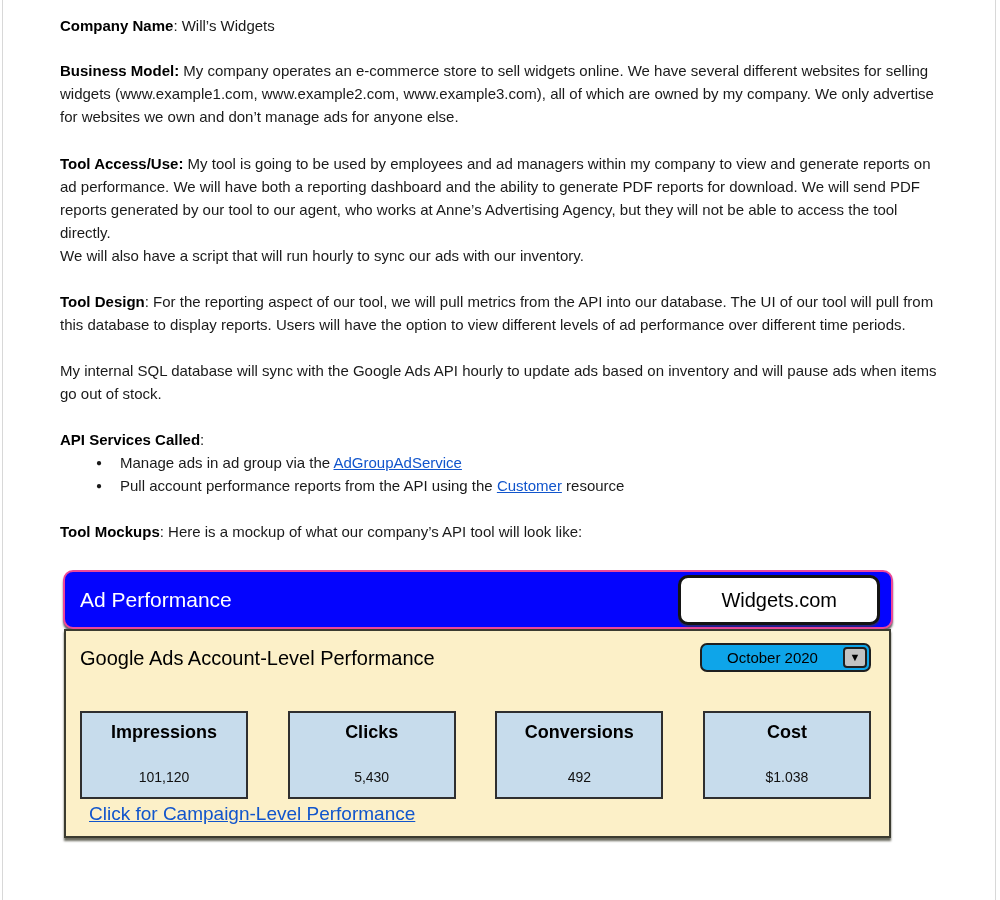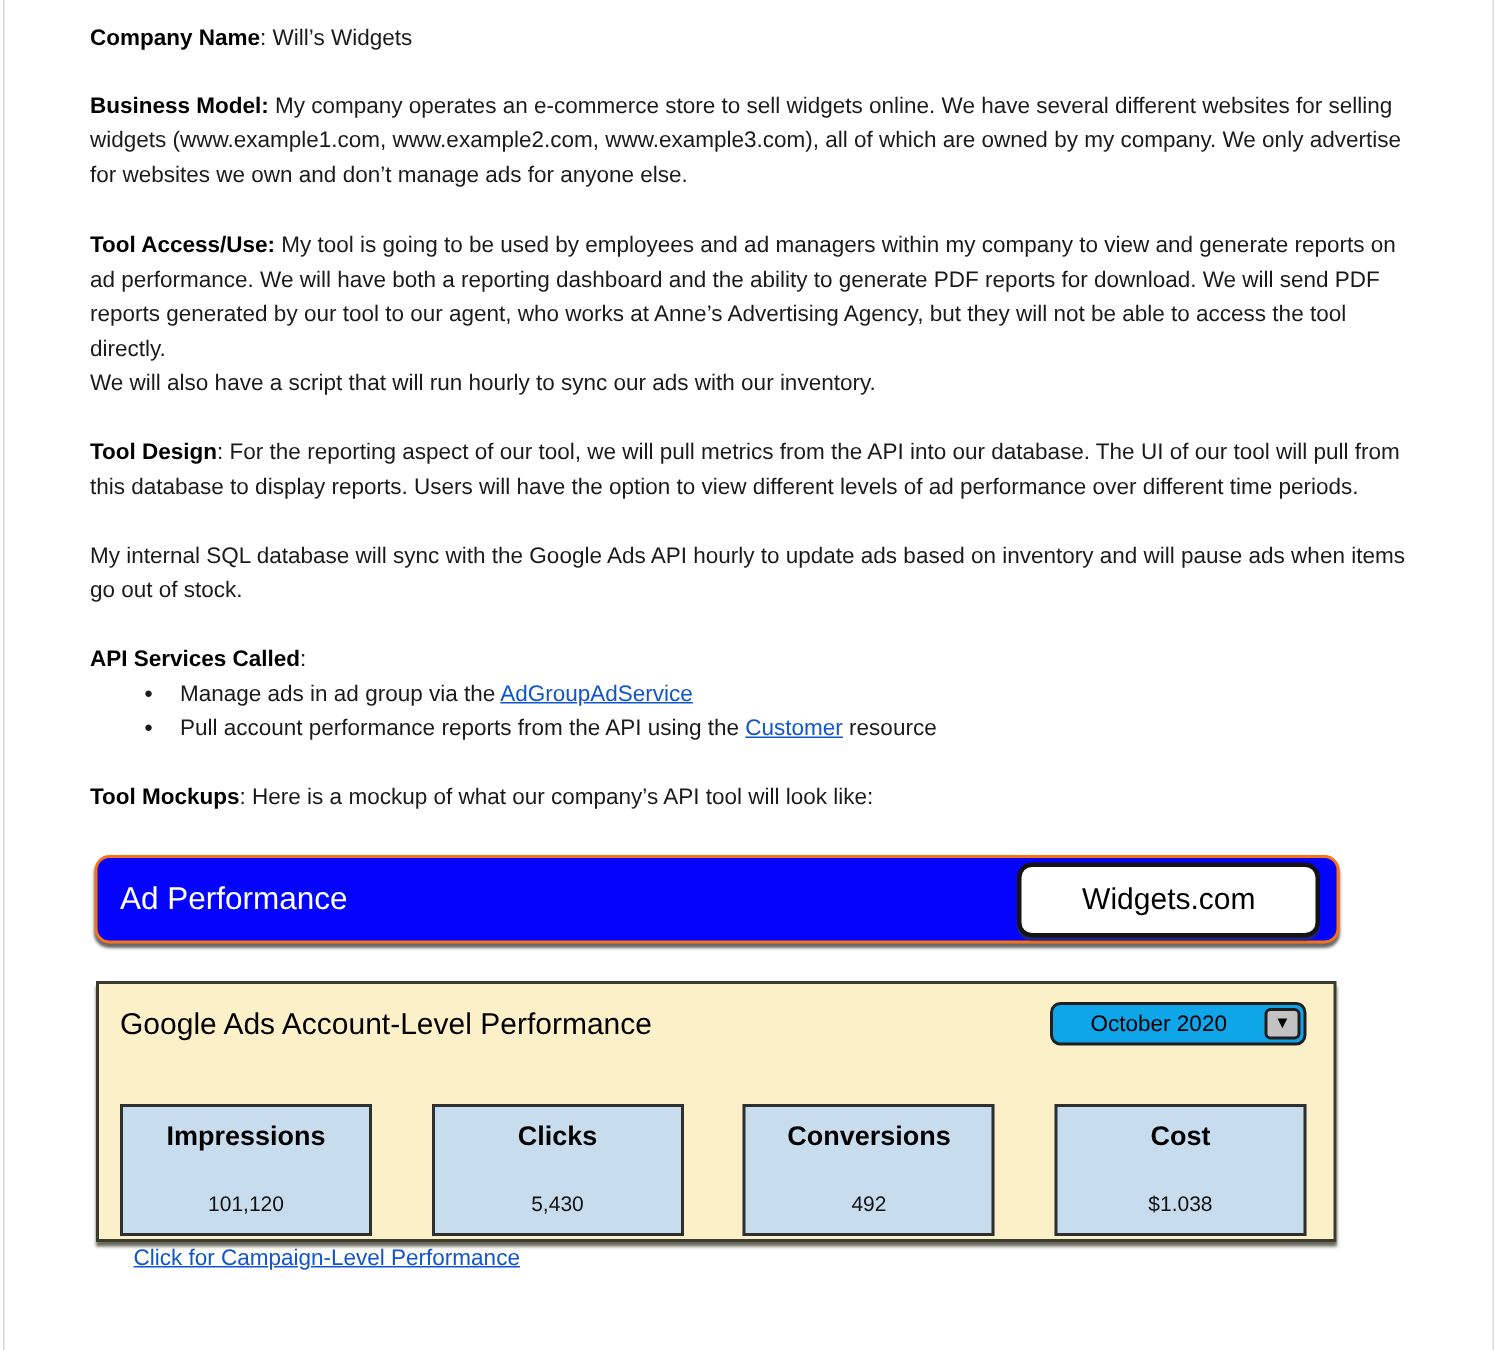--- a/index.html
+++ b/index.html
@@ -47,21 +47,21 @@
     font-size: 10px;
   }
 
   
   .mockup-bar {
     margin-top: 27px;
     margin-left: 3px;
     width: 830px;
     height: 59px;
     background: #0404fe;
-    border: 2px solid #f97316;
+    border: 2px solid #ec4899;
     border-radius: 10px;
     box-shadow: 0 3px 2px rgba(55,55,55,0.75);
     display: flex;
     align-items: center;
     justify-content: space-between;
     padding: 0 11px 0 15px;
   }
   .mockup-bar-title {
     color: #ffffff;
     font-size: 21px;
@@ -75,24 +75,23 @@
     border-radius: 10px;
     box-shadow: 0 2px 1px rgba(55,55,55,0.6);
     font-size: 20px;
     line-height: 1;
     padding: 12px 40px;
     cursor: pointer;
   }
 
   
   .panel {
-    margin-top: 25px;
     margin-left: 4px;
     width: 827px;
-    height: 174px;
+    height: 209px;
     background: #fcf0c8;
     border: 2px solid #3b3b30;
     box-shadow: 0 3px 2px rgba(70,70,55,0.8);
     padding: 12px 18px 10px 14px;
   }
   .panel-head {
     display: flex;
     align-items: center;
     justify-content: space-between;
   }
@@ -154,21 +153,21 @@
     color: #000;
   }
   .metric-value {
     font-size: 14px;
     line-height: 22px;
     color: #111;
   }
   .panel-link-row {
     margin-top: 5px;
     padding-left: 9px;
-    font-size: 15px;
+    font-size: 19px;
     line-height: 20px;
   }
 </style>
 </head>
 <body>
 
 <div class="page-edge left"></div>
 <div class="page-edge right"></div>
 
 <div class="content">

